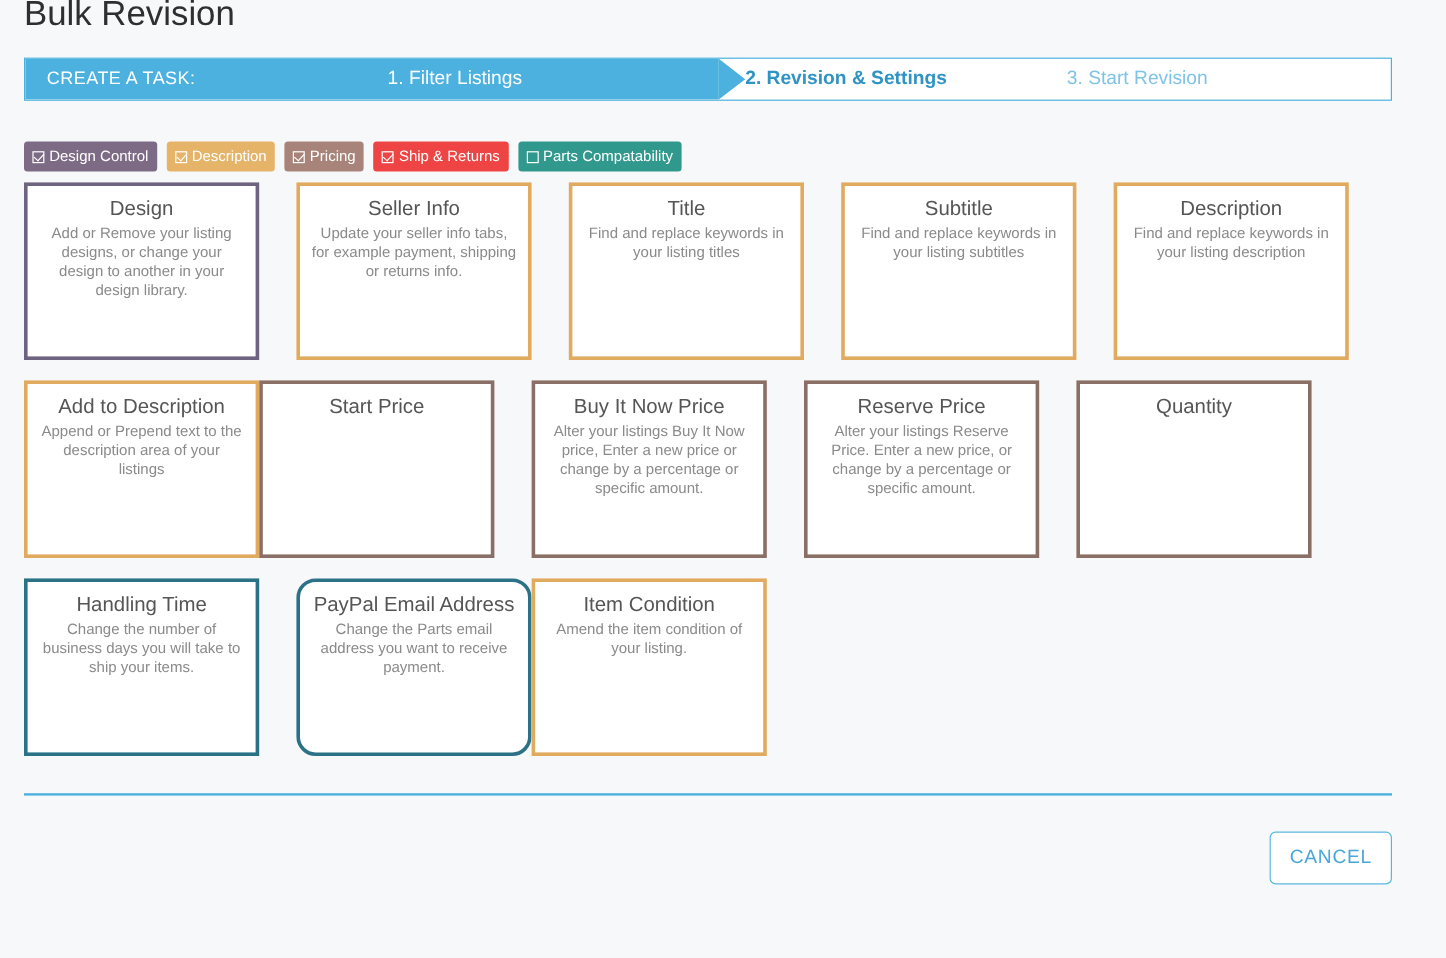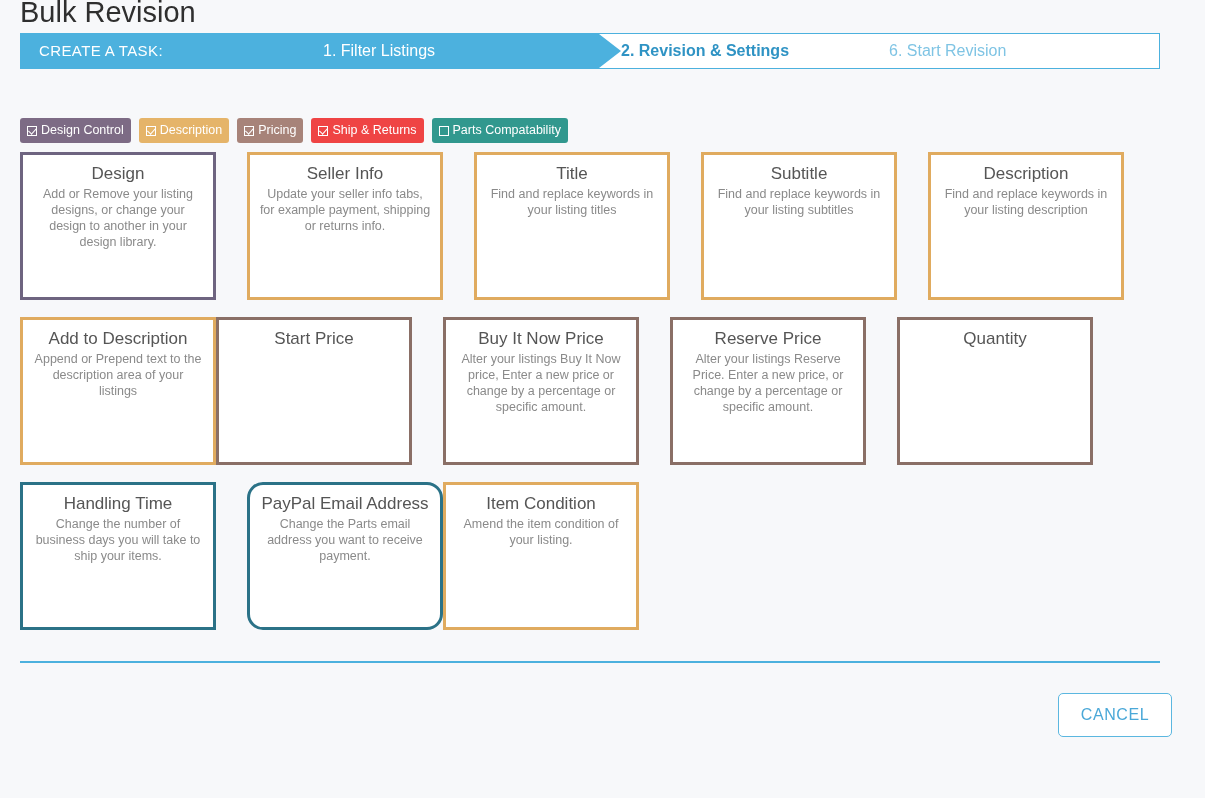--- a/index.html
+++ b/index.html
@@ -30,21 +30,21 @@
     font-weight: 400;
     color: #2f2f2f;
     letter-spacing: 0px;
     line-height: 40px;
   }
 
   
   .progress-bar {
     position: absolute;
     left: 20px;
-    top: 33px;
+    top: 48px;
     width: 1140px;
     height: 36px;
     border: 1px solid #4cb1de;
     box-sizing: border-box;
     background: #ffffff;
     overflow: hidden;
   }
   .progress-fill {
     position: absolute;
     left: 0;
@@ -181,21 +181,21 @@
     left: 20px;
     top: 661px;
     width: 1140px;
     height: 2px;
     background: #4cb1de;
   }
   .cancel-btn {
     position: absolute;
     left: 1058px;
     top: 693px;
-    width: 114px;
+    width: 102px;
     height: 44px;
     background: #ffffff;
     border: 1px solid #5bb7e0;
     border-radius: 5px;
     color: #4aa8d8;
     font-size: 16px;
     font-family: "Liberation Sans", sans-serif;
     letter-spacing: 0.6px;
     cursor: pointer;
   }
@@ -206,21 +206,21 @@
 <div class="page">
 
   <div class="page-title">Bulk Revision</div>
 
   <div class="progress-bar">
     <div class="progress-fill"></div>
     <div class="progress-arrow"></div>
     <div class="step step-label">CREATE A TASK:</div>
     <div class="step step-1">1. Filter Listings</div>
     <div class="step step-2">2. Revision &amp; Settings</div>
-    <div class="step step-3">6. Start Revision</div>
+    <div class="step step-3">3. Start Revision</div>
   </div>
 
   <div class="filters" id="filters">
       <button class="filter-btn checked" style="background: rgb(125, 107, 133);">
         <span class="cb"></span>
         <span>Design Control</span>
       </button>
       <button class="filter-btn checked" style="background: rgb(229, 180, 105);">
         <span class="cb"></span>
         <span>Description</span>

